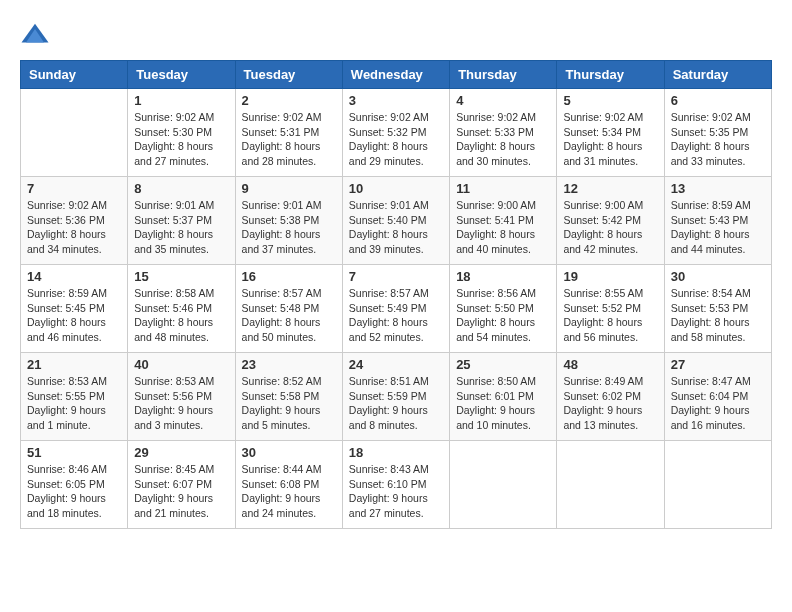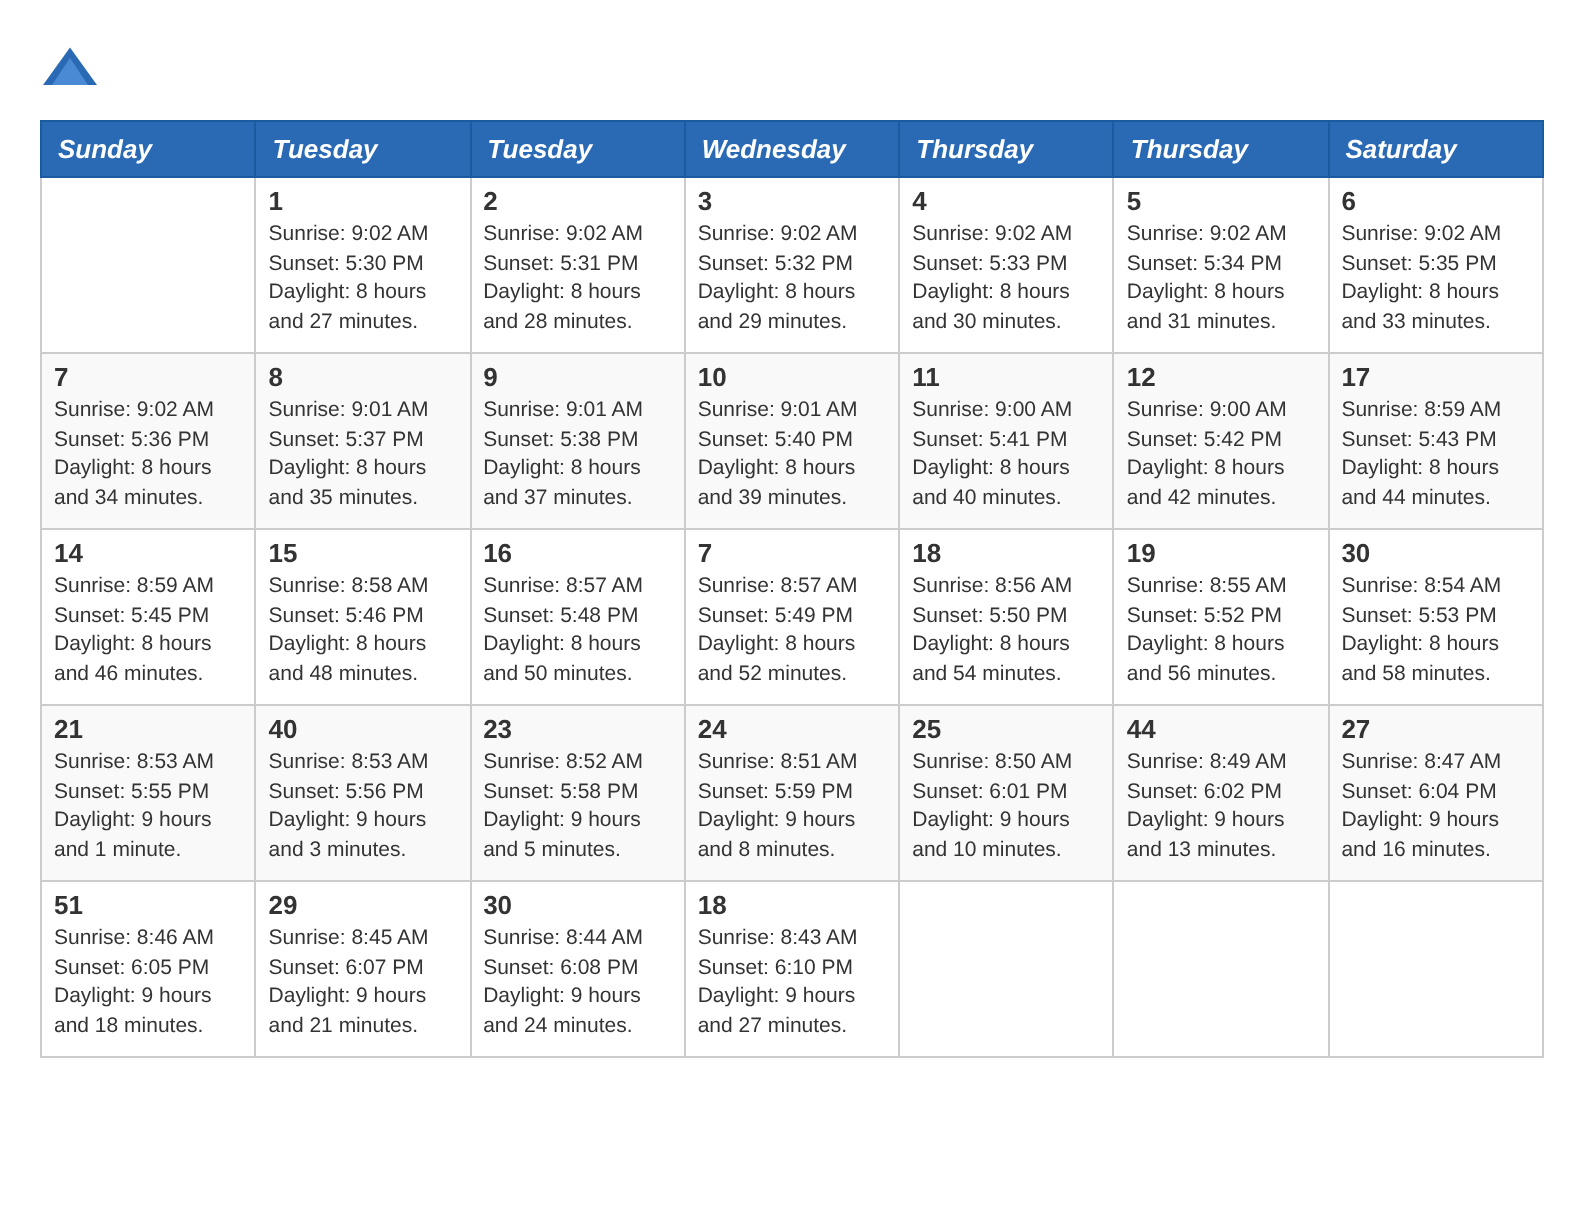--- a/index.html
+++ b/index.html
@@ -52,21 +52,20 @@
       border-collapse: collapse;
       border: 1px solid #ccc;
     }
     .calendar th {
       background-color: #2a6ab5;
       color: #fff;
       text-align: left;
       padding: 6px 8px;
       font-size: 13px;
       border: 1px solid #1a5a9f;
-      font-style: italic;
     }
     .calendar td {
       vertical-align: top;
       border: 1px solid #ccc;
       padding: 4px 6px;
       width: 14.28%;
       min-height: 80px;
       background: #fff;
     }
     .calendar tr:nth-child(even) td {
@@ -170,21 +169,21 @@
         </td>
         <td>
           <span class="day-number">11</span>
           <div class="day-info">Sunrise: 9:00 AM<br>Sunset: 5:41 PM<br>Daylight: 8 hours<br>and 40 minutes.</div>
         </td>
         <td>
           <span class="day-number">12</span>
           <div class="day-info">Sunrise: 9:00 AM<br>Sunset: 5:42 PM<br>Daylight: 8 hours<br>and 42 minutes.</div>
         </td>
         <td>
-          <span class="day-number">17</span>
+          <span class="day-number">13</span>
           <div class="day-info">Sunrise: 8:59 AM<br>Sunset: 5:43 PM<br>Daylight: 8 hours<br>and 44 minutes.</div>
         </td>
       </tr>
       <tr class="week-row">
         <td>
           <span class="day-number">14</span>
           <div class="day-info">Sunrise: 8:59 AM<br>Sunset: 5:45 PM<br>Daylight: 8 hours<br>and 46 minutes.</div>
         </td>
         <td>
           <span class="day-number">15</span>
@@ -226,21 +225,21 @@
         </td>
         <td>
           <span class="day-number">24</span>
           <div class="day-info">Sunrise: 8:51 AM<br>Sunset: 5:59 PM<br>Daylight: 9 hours<br>and 8 minutes.</div>
         </td>
         <td>
           <span class="day-number">25</span>
           <div class="day-info">Sunrise: 8:50 AM<br>Sunset: 6:01 PM<br>Daylight: 9 hours<br>and 10 minutes.</div>
         </td>
         <td>
-          <span class="day-number">44</span>
+          <span class="day-number">48</span>
           <div class="day-info">Sunrise: 8:49 AM<br>Sunset: 6:02 PM<br>Daylight: 9 hours<br>and 13 minutes.</div>
         </td>
         <td>
           <span class="day-number">27</span>
           <div class="day-info">Sunrise: 8:47 AM<br>Sunset: 6:04 PM<br>Daylight: 9 hours<br>and 16 minutes.</div>
         </td>
       </tr>
       <tr class="week-row">
         <td>
           <span class="day-number">51</span>

